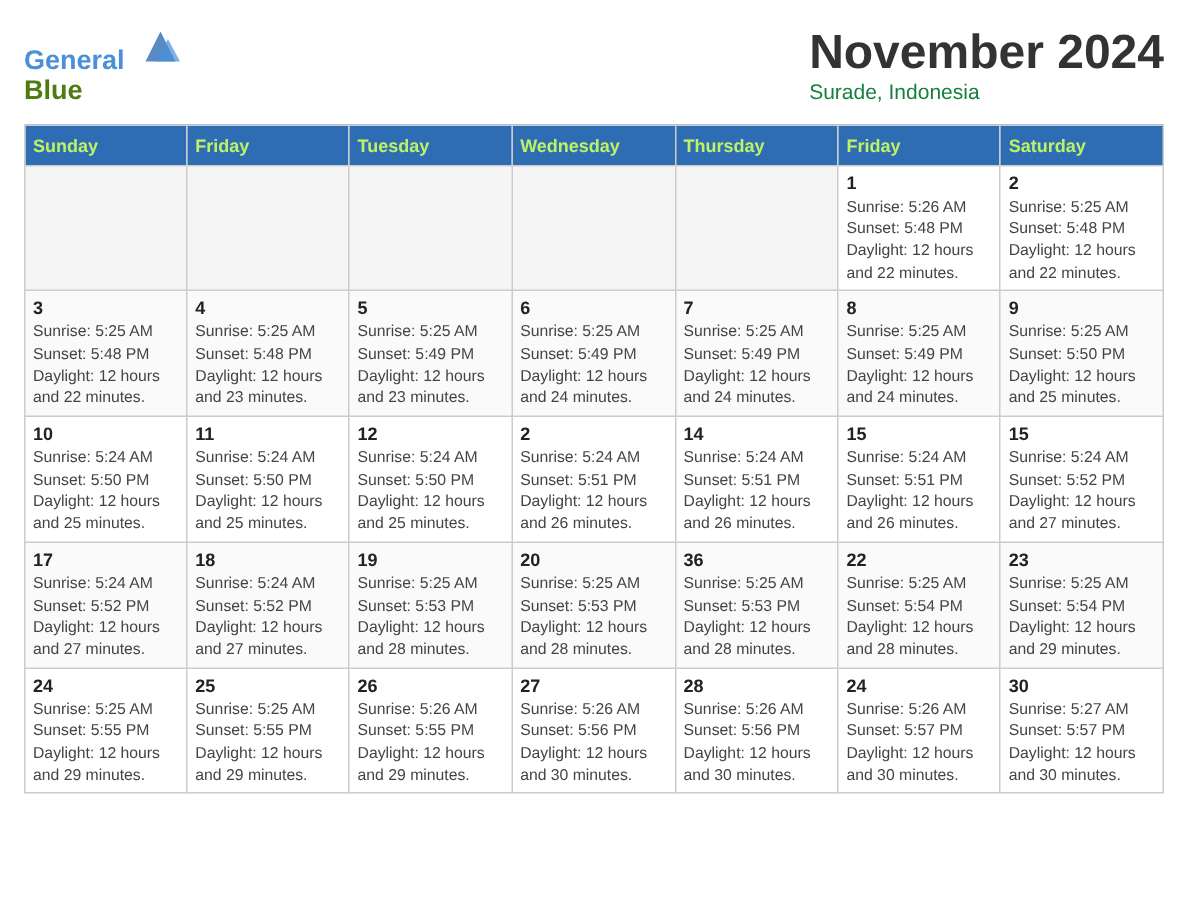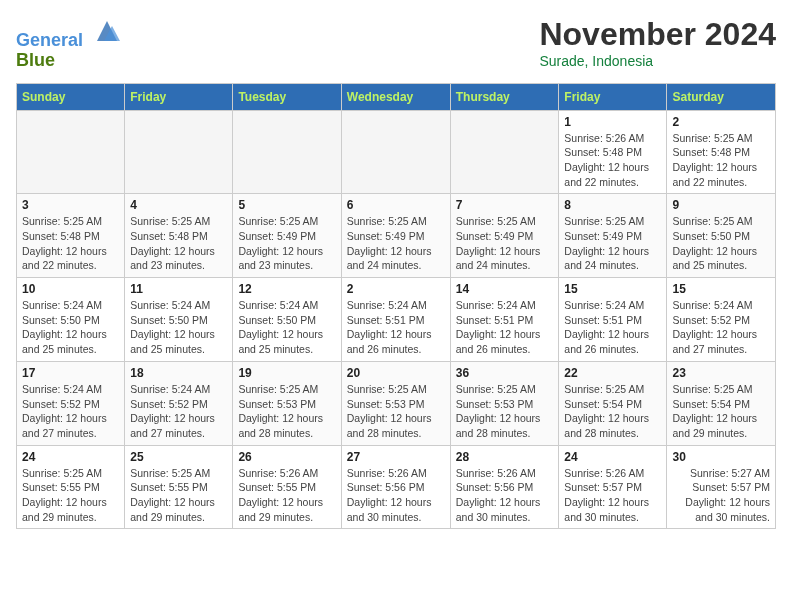--- a/index.html
+++ b/index.html
@@ -306,19 +306,19 @@
 Daylight: 12 hours and 30 minutes.</div>
         </td>
         <td>
           <div class="day-number">24</div>
           <div class="day-info" style="white-space: pre-line;">Sunrise: 5:26 AM
 Sunset: 5:57 PM
 Daylight: 12 hours and 30 minutes.</div>
         </td>
         <td>
           <div class="day-number">30</div>
-          <div class="day-info" style="white-space: pre-line; text-align: right;">Sunrise: 5:27 AM
+          <div class="day-info" style="white-space: pre-line;">Sunrise: 5:27 AM
 Sunset: 5:57 PM
 Daylight: 12 hours and 30 minutes.</div>
         </td>
       </tr>
     </tbody>
 </table>
 
 </body></html>

